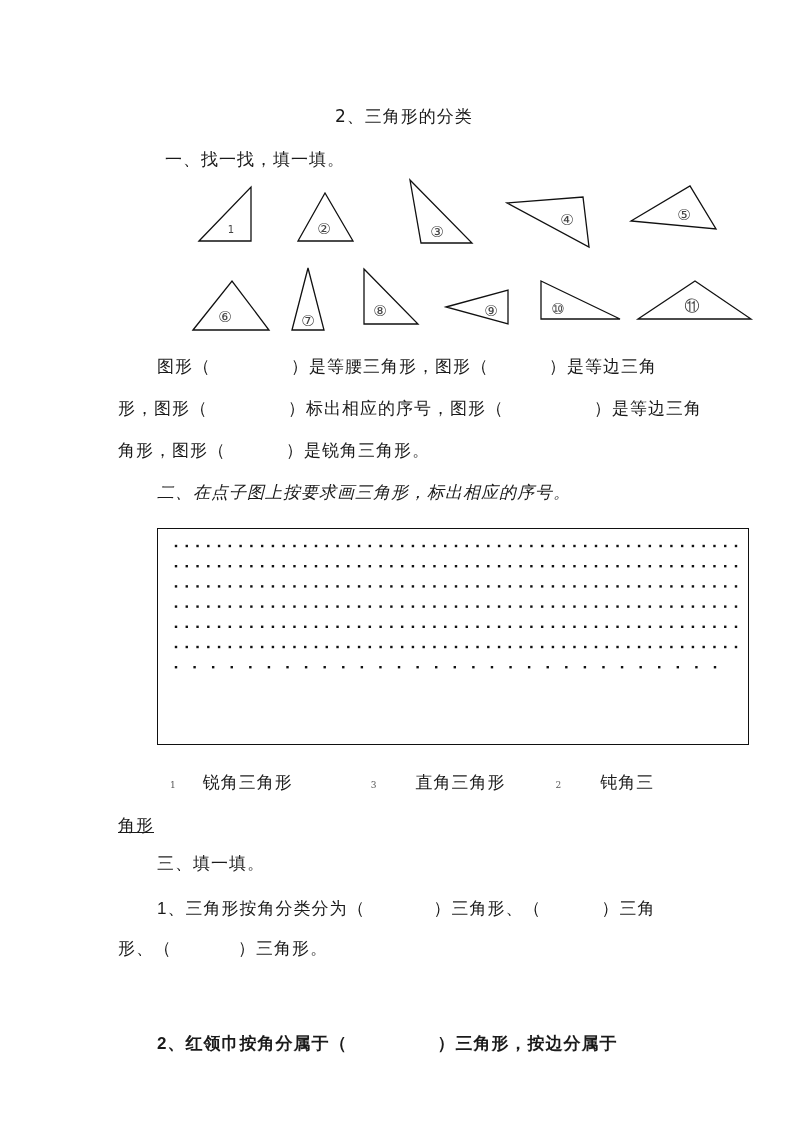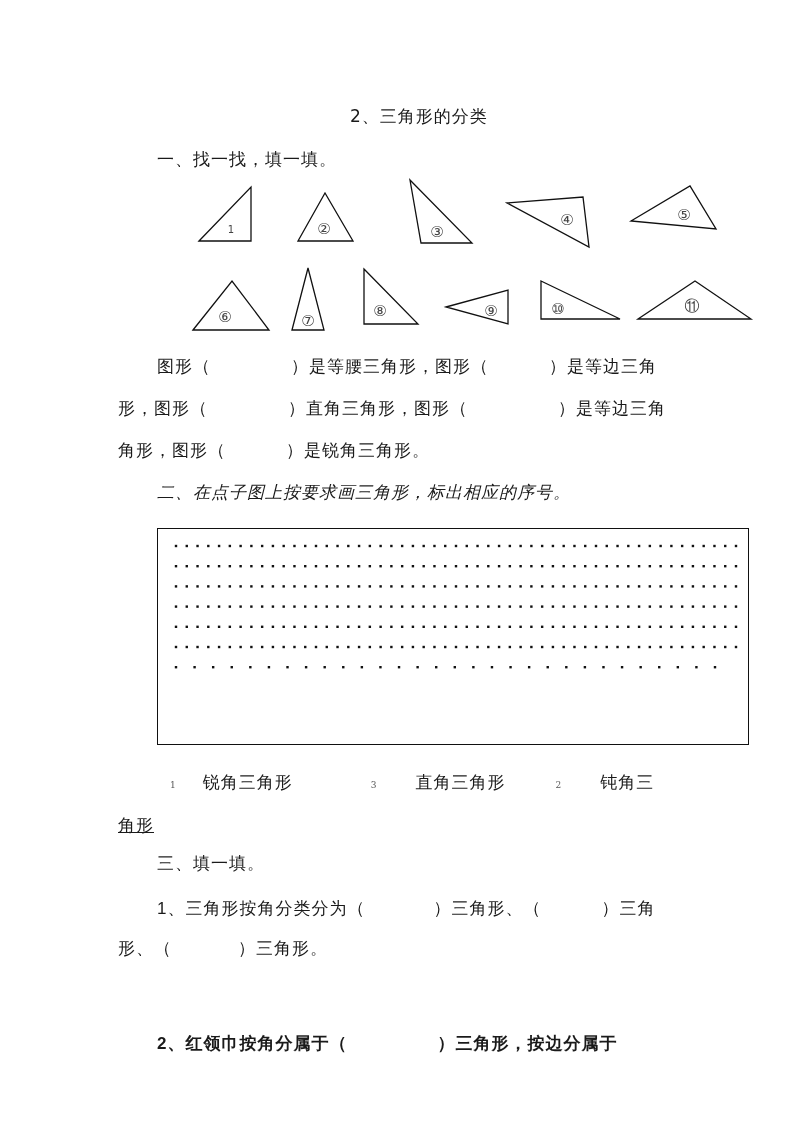--- a/index.html
+++ b/index.html
@@ -9,23 +9,23 @@
     .title { font-family: "DejaVu Sans", "Liberation Sans", sans-serif; font-size: 17px; letter-spacing: 1px; }
     .num { font-family: "Liberation Sans", "DejaVu Sans", sans-serif; }
     .gap { display: inline-block; }
     svg { position: absolute; left: 0; top: 0; }
     .dotbox { position: absolute; left: 157px; top: 528px; width: 590px; height: 215px; border: 1.5px solid #111; box-sizing: content-box; }
     .small-num { font-size: 9px; color: #555; font-family: "DejaVu Serif", serif; }
   </style>
 </head>
 <body>
 
-<div class="t title" style="left:350px; top:106px;">2、三角形的分类</div>
-
-<div class="t" style="left:157px; top:149px;">一、找一找，填一填。</div>
+<div class="t title" style="left:335px; top:106px;">2、三角形的分类</div>
+
+<div class="t" style="left:165px; top:149px;">一、找一找，填一填。</div>
 
 <svg id="tri-svg" width="793" height="345" viewBox="0 0 793 345">
     <g>
       <polygon points="199,241 251,187 251,241" fill="none" stroke="#111" stroke-width="1.3"></polygon>
       <text x="231" y="230" text-anchor="middle" dominant-baseline="middle" font-size="10" fill="#444" font-family="&quot;DejaVu Sans&quot;, sans-serif">1</text>
     </g>
     <g>
       <polygon points="298,241 325,193 353,241" fill="none" stroke="#111" stroke-width="1.3"></polygon>
       <text x="324" y="229" text-anchor="middle" dominant-baseline="middle" font-size="15" fill="#444" font-family="&quot;DejaVu Sans&quot;, sans-serif">②</text>
     </g>
@@ -64,21 +64,21 @@
     <g>
       <polygon points="638,319 695,281 751,319" fill="none" stroke="#111" stroke-width="1.3"></polygon>
       <text x="692" y="306" text-anchor="middle" dominant-baseline="middle" font-size="15" fill="#444" font-family="&quot;DejaVu Sans&quot;, sans-serif">⑪</text>
     </g>
   </svg>
 
 <div class="t" style="left:157px; top:356px;">
   <span>图形（</span><span class="gap" style="width:80px"></span><span>）是等腰三角形，图形（</span><span class="gap" style="width:60px"></span><span>）是等边三角</span>
 </div>
 <div class="t" style="left:118px; top:398px;">
-  <span>形，图形（</span><span class="gap" style="width:80px"></span><span>）直角三角形，图形（</span><span class="gap" style="width:90px"></span><span>）是等边三角</span>
+  <span>形，图形（</span><span class="gap" style="width:80px"></span><span>）标出相应的序号，图形（</span><span class="gap" style="width:90px"></span><span>）是等边三角</span>
 </div>
 <div class="t" style="left:118px; top:440px;">
   <span>角形，图形（</span><span class="gap" style="width:60px"></span><span>）是锐角三角形。</span>
 </div>
 
 <div class="t" style="left:157px; top:482px;font-style:italic;">二、在点子图上按要求画三角形，标出相应的序号。</div>
 
 <div class="dotbox">
   <svg id="dot-svg" width="590" height="215">
       <rect x="16.8" y="15.8" width="2.4" height="2.4" fill="#111"></rect>

